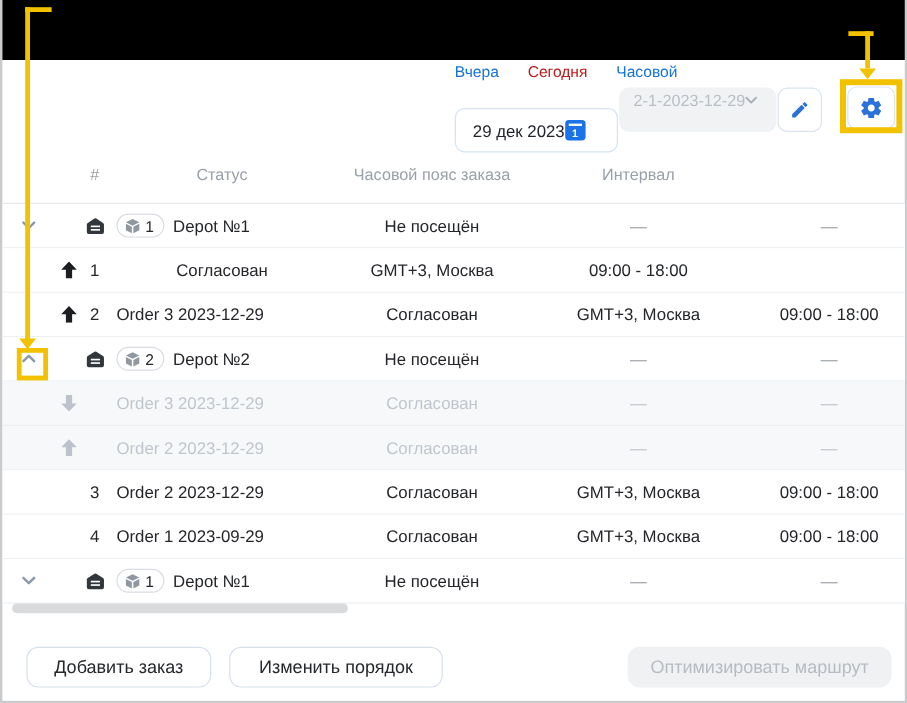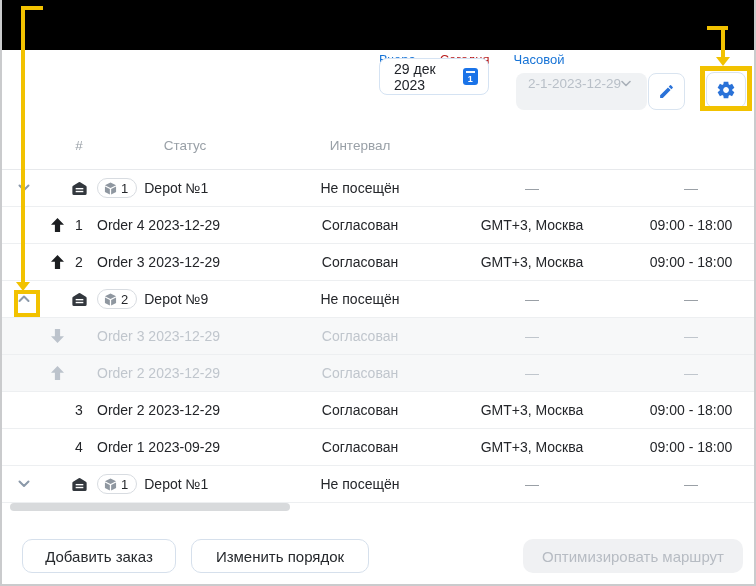--- a/index.html
+++ b/index.html
@@ -6,21 +6,21 @@
   *{box-sizing:border-box;}
   body{font-family:"Liberation Sans","DejaVu Sans",sans-serif;}
   .frame{position:relative;width:756px;height:586px;background:#fff;overflow:hidden;
          border:2px solid #cacbcd;border-top:none;}
   .topbar{position:absolute;left:-2px;top:0;width:760px;height:50px;background:#000;}
 
   
   .quick-links{position:absolute;left:377px;top:52px;display:flex;gap:24px;font-size:13px;}
   .quick-links .lnk{color:#1673d6;cursor:pointer;}
   .quick-links .lnk.active{color:#b91c1c;text-align:right;}
-  .date-field{position:absolute;left:377px;top:58px;width:110px;height:37px;background:#fff;
+  .date-field{position:absolute;left:377px;top:90px;width:136px;height:37px;background:#fff;
       border:1px solid #d5e3f3;border-radius:8px;display:flex;align-items:center;
       padding:0 10px 0 14px;justify-content:flex-start;}
   .date-field .dtxt{font-size:14px;font-weight:500;color:#21242a;}
   .cal-icon{position:relative;width:17px;height:17px;background:#1a73e8;border-radius:3px;}
   .cal-icon::before{content:"";position:absolute;left:3px;right:3px;top:3px;height:2px;background:rgba(255,255,255,.95);}
   .cal-icon span{position:absolute;left:0;right:0;top:5px;bottom:0;display:flex;align-items:center;justify-content:center;
       color:#fff;font-size:9px;font-weight:bold;}
   .route-select{position:absolute;left:514px;top:73px;width:131px;height:37px;background:#f0f2f4;
       border-radius:8px;display:flex;align-items:center;justify-content:flex-start;padding:0 10px 16px 12px;}
   .route-select .rtxt{font-size:13.5px;color:#b8bfc7;white-space:nowrap;}
@@ -101,20 +101,21 @@
         <path fill="#2a72d8" fill-rule="evenodd" d="M9.25 22l-.4-3.2q-.325-.125-.612-.3-.288-.175-.563-.375L4.7 19.375 1.95 14.625 4.525 12.7q-.025-.175-.025-.337v-.726q0-.162.025-.337L1.95 9.375 4.7 4.625l2.975 1.25q.275-.2.575-.375.3-.175.6-.3l.4-3.2h5.5l.4 3.2q.325.125.613.3.287.175.562.375l2.975-1.25 2.75 4.75-2.575 1.925q.025.175.025.338v.724q0 .163-.05.338l2.575 1.925-2.75 4.75-2.95-1.25q-.275.2-.575.375-.3.175-.6.3l-.4 3.2Zm2.8-6.5q1.45 0 2.475-1.025Q15.55 13.45 15.55 12q0-1.45-1.025-2.475Q13.5 8.5 12.05 8.5q-1.475 0-2.488 1.025Q8.55 10.55 8.55 12q0 1.45 1.012 2.475Q10.575 15.5 12.05 15.5Z"></path>
       </svg>
   </div>
 
   <div class="table">
     <div class="thead">
       <div class="c-exp"></div>
       <div class="c-arrow"></div>
       <div class="c-num">#</div>
       <div class="c-status">Статус</div>
+      <div class="c-tz">Часовой пояс заказа</div>
       <div class="c-interval">Интервал</div>
     </div>
     <div id="tbody">
         <div class="trow">
       <div class="c-exp">
             <svg width="12" height="8" viewBox="0 0 12 8">
               <path d="M1.5 1.5 L6 6 L10.5 1.5" stroke="#8b99a9" stroke-width="2" fill="none" stroke-linecap="round" stroke-linejoin="round"></path>
             </svg>
           </div>
       <div class="c-arrow"></div>
@@ -143,23 +144,20 @@
       <div class="c-interval dash">—</div>
     </div>
         <div class="trow">
       <div class="c-exp"></div>
       <div class="c-arrow">
             <svg width="13" height="14" viewBox="0 0 13 14" style="">
               <path d="M6.5 0 L13 6.8 H9.1 V14 H3.9 V6.8 H0 Z" fill="#1c1e21"></path>
             </svg>
           </div>
       <div class="c-num">1</div>
-      <div class="c-name">
-            <span>Order 4 2023-12-29</span>
-          </div>
       <div class="c-status">Согласован</div>
       <div class="c-tz">GMT+3, Москва</div>
       <div class="c-interval">09:00 - 18:00</div>
     </div>
         <div class="trow">
       <div class="c-exp"></div>
       <div class="c-arrow">
             <svg width="13" height="14" viewBox="0 0 13 14" style="">
               <path d="M6.5 0 L13 6.8 H9.1 V14 H3.9 V6.8 H0 Z" fill="#1c1e21"></path>
             </svg>
@@ -190,21 +188,21 @@
             <span class="badge">
               <svg width="13" height="13" viewBox="0 0 14 14">
                 <g fill="#8f97a0">
                   <polygon points="7,0.5 13,3.5 7,6.5 1,3.5"></polygon>
                   <polygon points="1,4.8 6.3,7.5 6.3,13.4 1,10.7"></polygon>
                   <polygon points="13,4.8 7.7,7.5 7.7,13.4 13,10.7"></polygon>
                 </g>
               </svg>
               <b>2</b>
             </span>
-            <span>Depot №9</span>
+            <span>Depot №2</span>
           </div>
       <div class="c-status">Не посещён</div>
       <div class="c-tz dash">—</div>
       <div class="c-interval dash">—</div>
     </div>
         <div class="trow muted">
       <div class="c-exp"></div>
       <div class="c-arrow">
             <svg width="13" height="14" viewBox="0 0 13 14" style="transform:rotate(180deg);">
               <path d="M6.5 0 L13 6.8 H9.1 V14 H3.9 V6.8 H0 Z" fill="#bcc3cc"></path>

